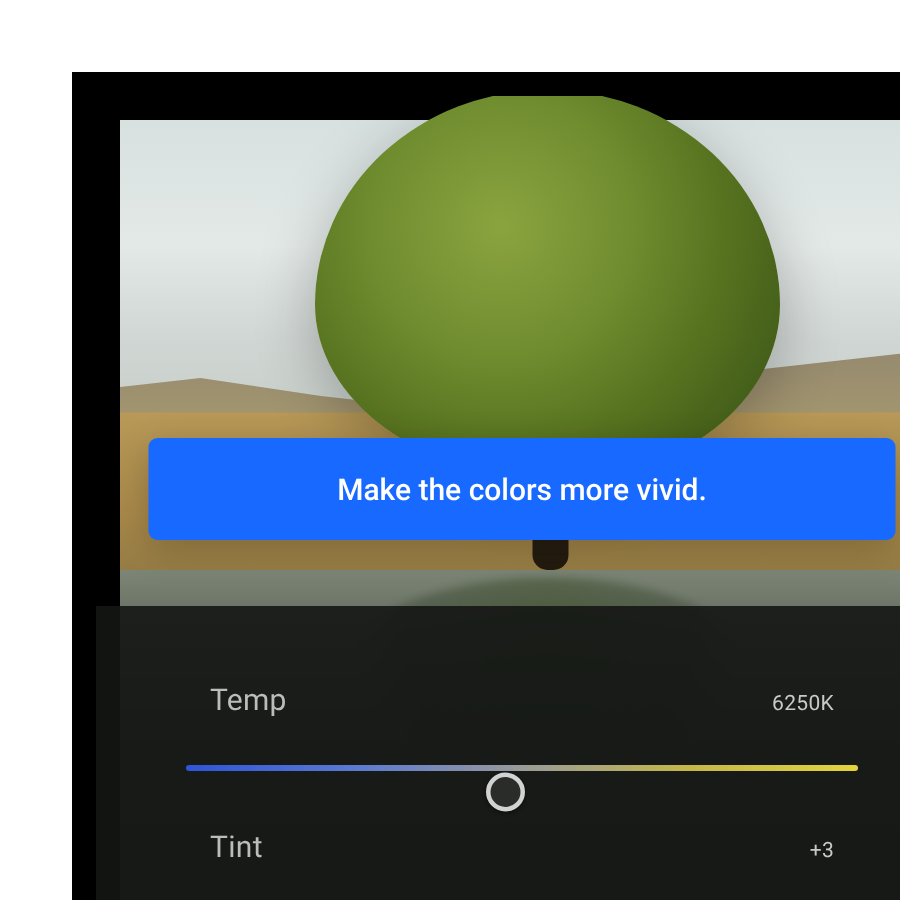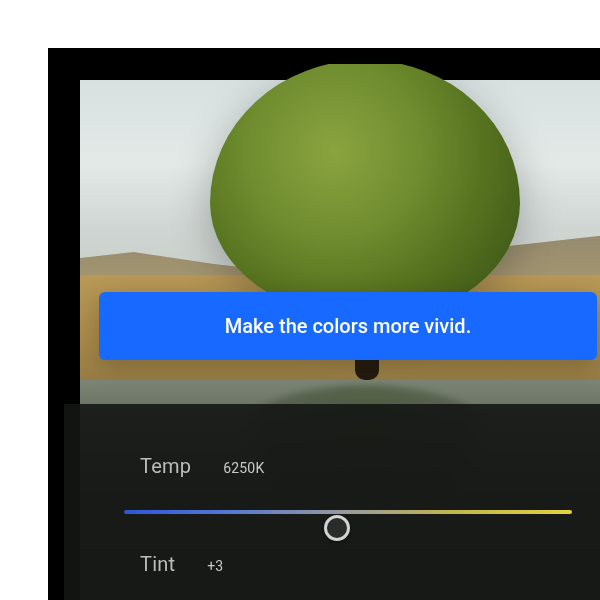--- a/index.html
+++ b/index.html
@@ -88,21 +88,21 @@
     
     .panel {
       position: absolute;
       left: 0; right: 0; bottom: 0; top: 340px;
       background: rgba(20,22,20,0.9);
       padding: 18px 28px 0 28px;
     }
 
     .slider-row { margin-bottom: 22px; }
     .slider-header {
-      display: flex; align-items: baseline;
+      display: flex; justify-content: space-between; align-items: baseline;
       color: #b9bdbc; font-size: 20px; font-weight: 400;
       margin-bottom: 14px;
       letter-spacing: 0.2px;
     }
     .slider-header .value { color: #c7cac9; font-size: 14px; }
 
     .track {
       position: relative;
       height: 4px;
       border-radius: 2px;

